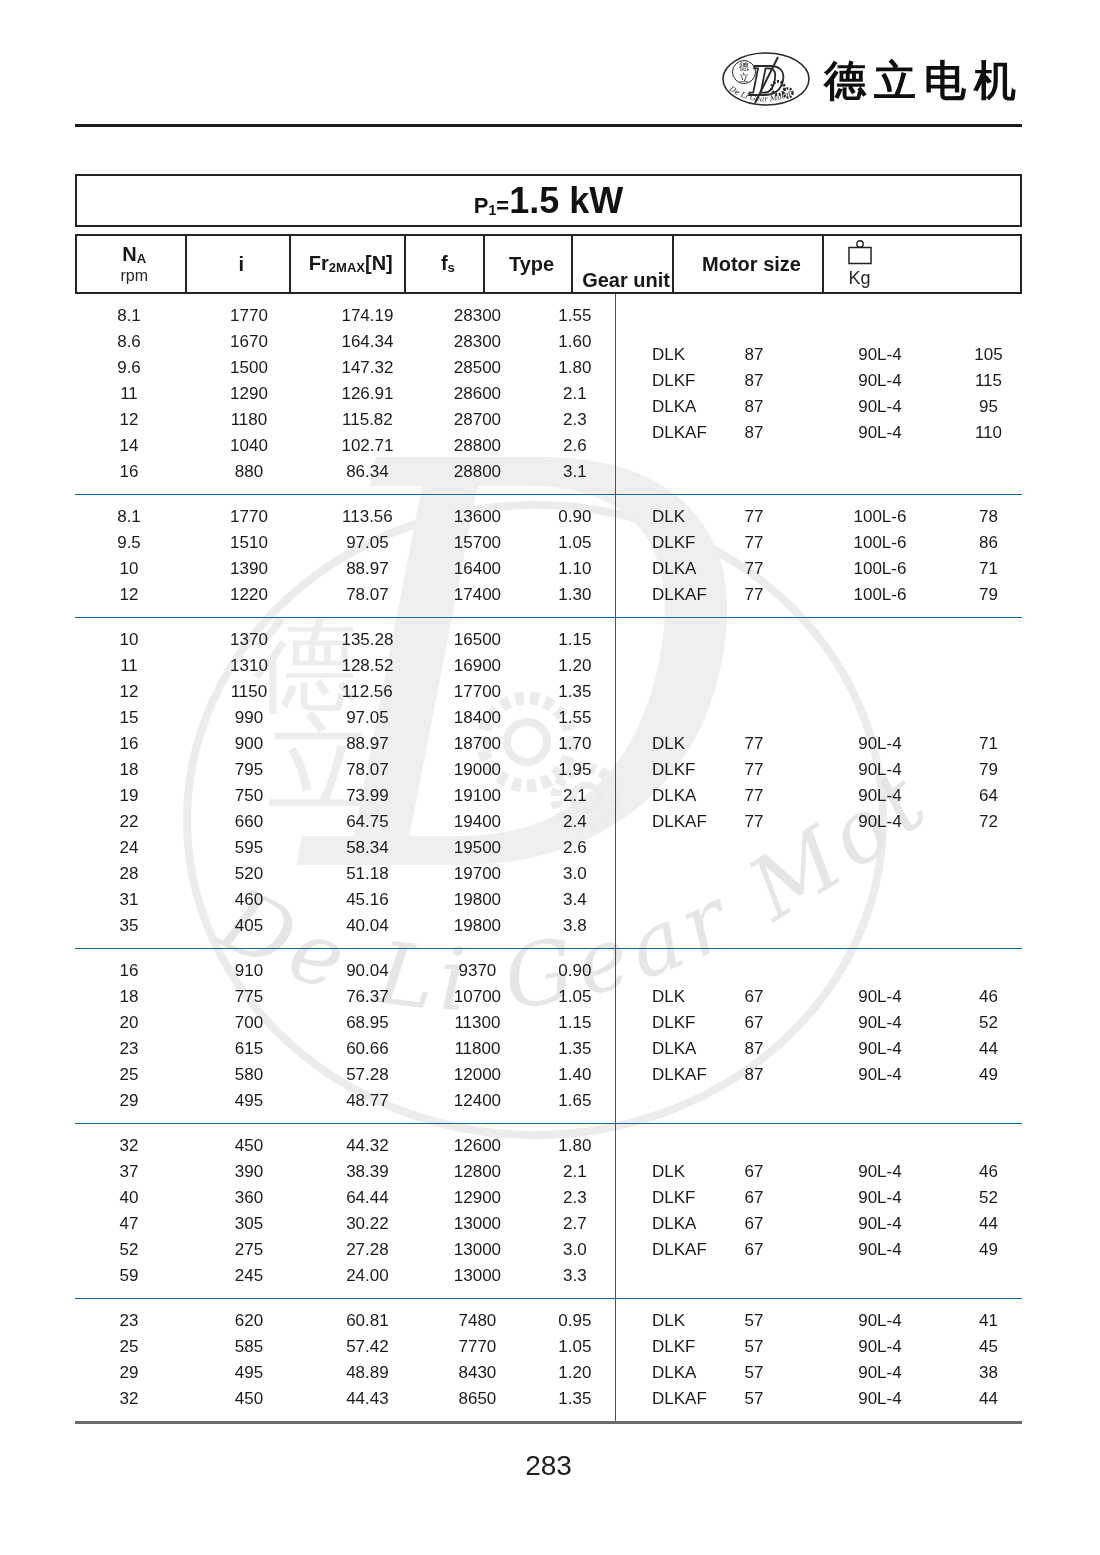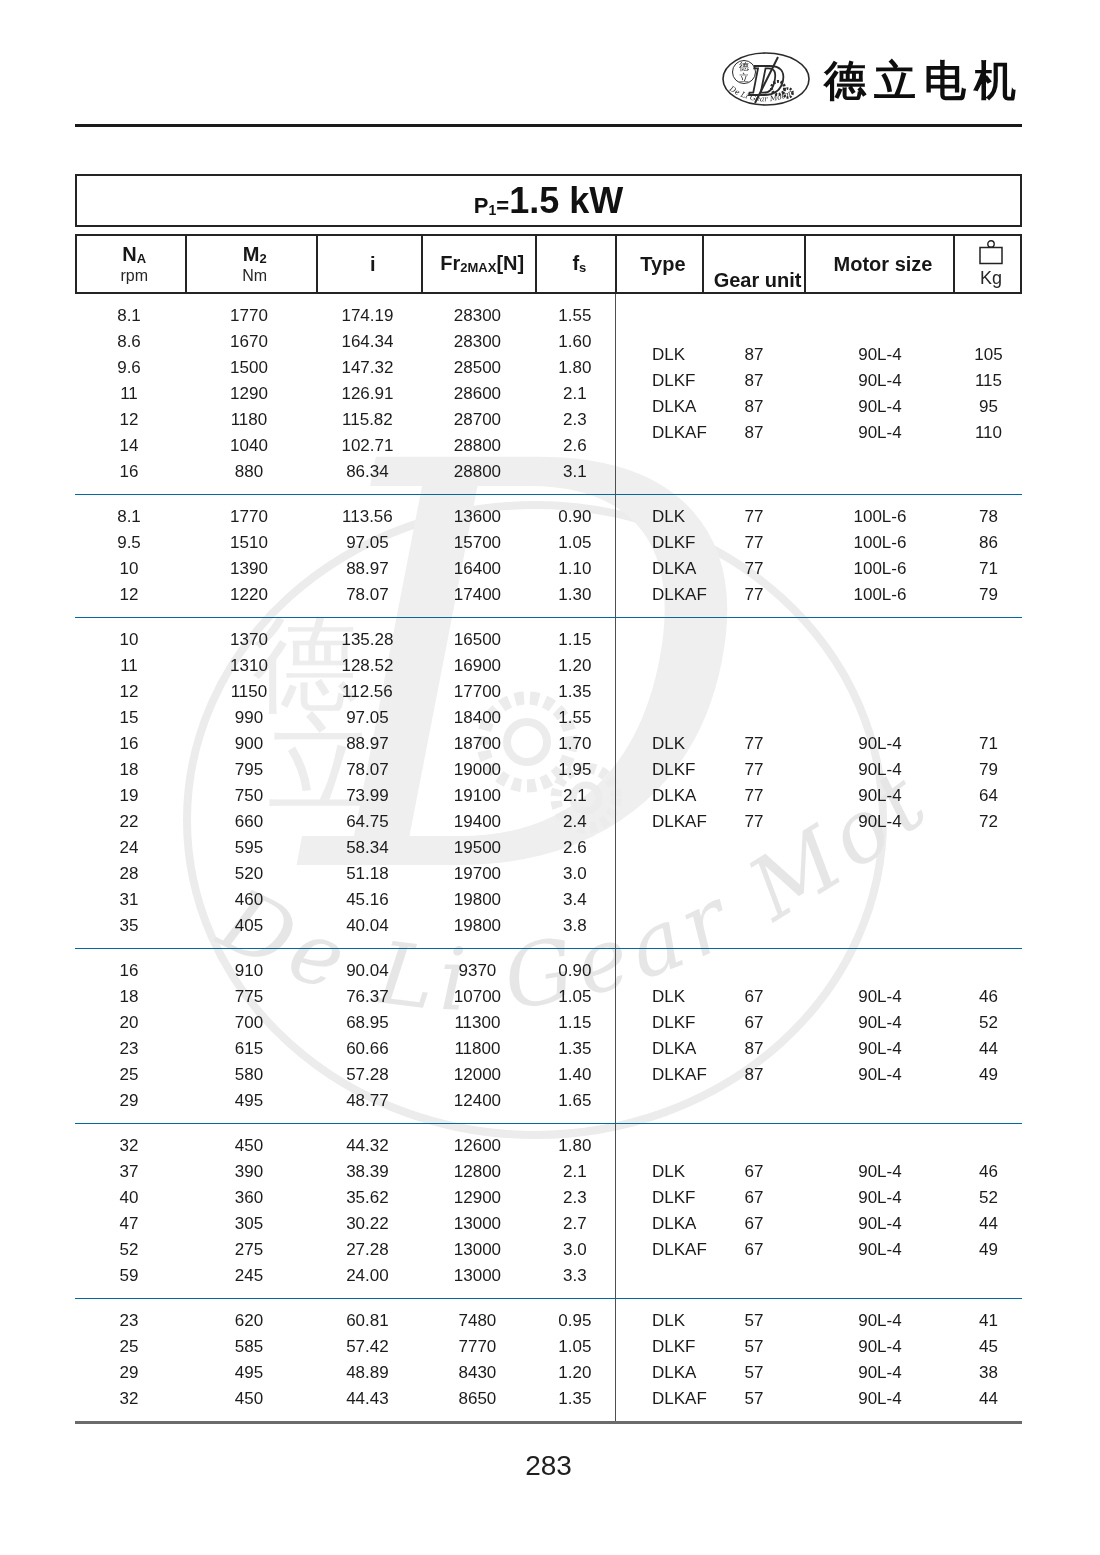--- a/index.html
+++ b/index.html
@@ -188,24 +188,20 @@
         <div class="title-inner">
           <span class="t-p">P</span><span class="t-sub">1</span><span class="t-p">=</span><span class="t-big">1.5 kW</span>
         </div>
       </div>
 
       <div class="head-row">
         <div class="hcell w-na">
           <div class="h-main"><span>N</span><span class="hsub">A</span></div>
           <div class="h-unit">rpm</div>
         </div>
-        <div class="hcell w-m2">
-          <div class="h-main"><span>M</span><span class="hsub">2</span></div>
-          <div class="h-unit">Nm</div>
-        </div>
         <div class="hcell w-i">
           <div class="h-main">i</div>
         </div>
         <div class="hcell w-fr">
           <div class="h-main"><span>Fr</span><span class="hsub">2MAX</span><span>[N]</span></div>
         </div>
         <div class="hcell w-fs">
           <div class="h-main"><span>f</span><span class="hsub">s</span></div>
         </div>
         <div class="hcell w-type">
@@ -563,21 +559,21 @@
                 <div class="drow">
                   <div class="cell c-na">37</div>
                   <div class="cell c-m2">390</div>
                   <div class="cell c-i">38.39</div>
                   <div class="cell c-fr">12800</div>
                   <div class="cell c-fs">2.1</div>
                 </div>
                 <div class="drow">
                   <div class="cell c-na">40</div>
                   <div class="cell c-m2">360</div>
-                  <div class="cell c-i">35.62</div>
+                  <div class="cell c-i">64.44</div>
                   <div class="cell c-fr">12900</div>
                   <div class="cell c-fs">2.3</div>
                 </div>
                 <div class="drow">
                   <div class="cell c-na">47</div>
                   <div class="cell c-m2">305</div>
                   <div class="cell c-i">30.22</div>
                   <div class="cell c-fr">13000</div>
                   <div class="cell c-fs">2.7</div>
                 </div>

